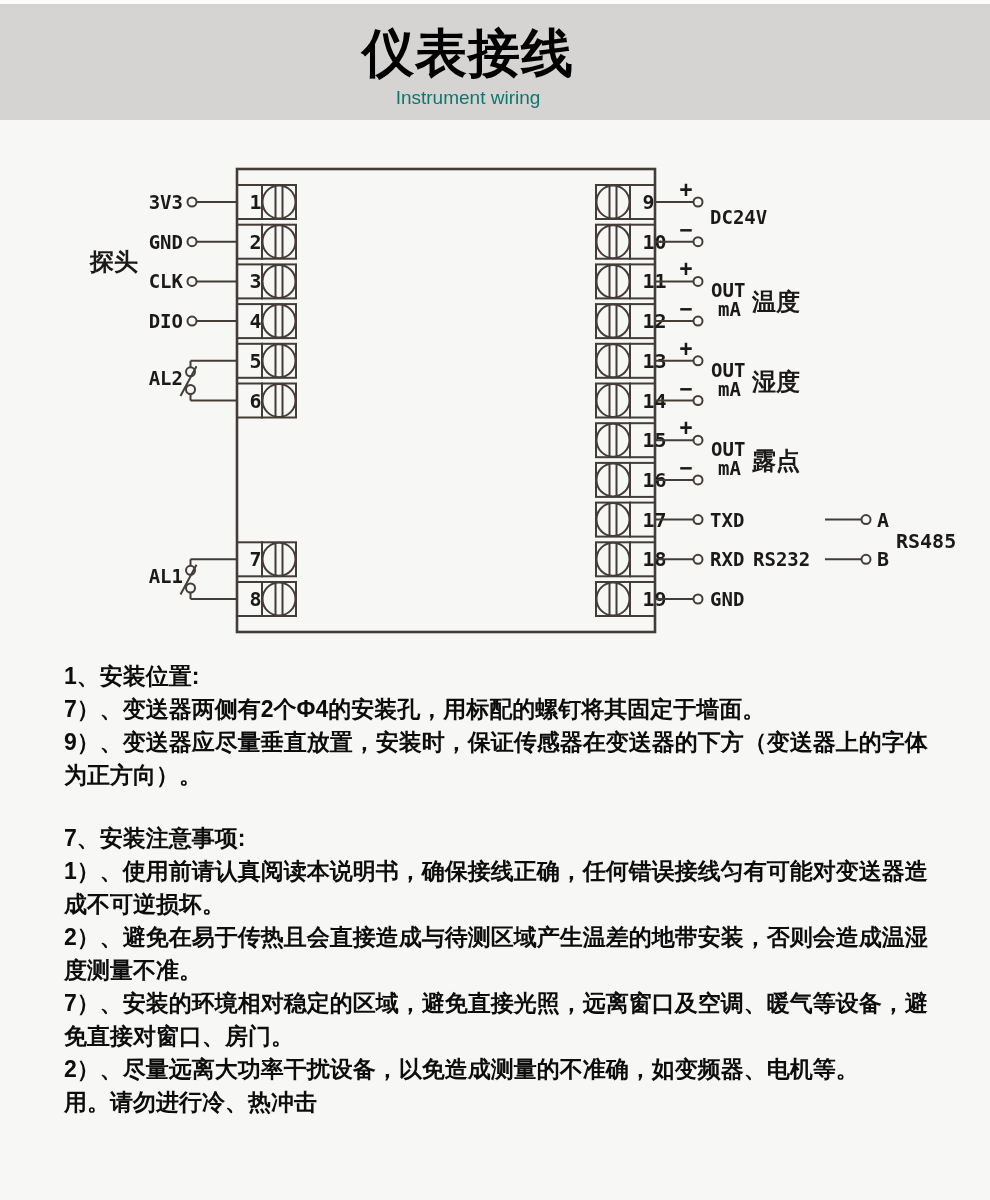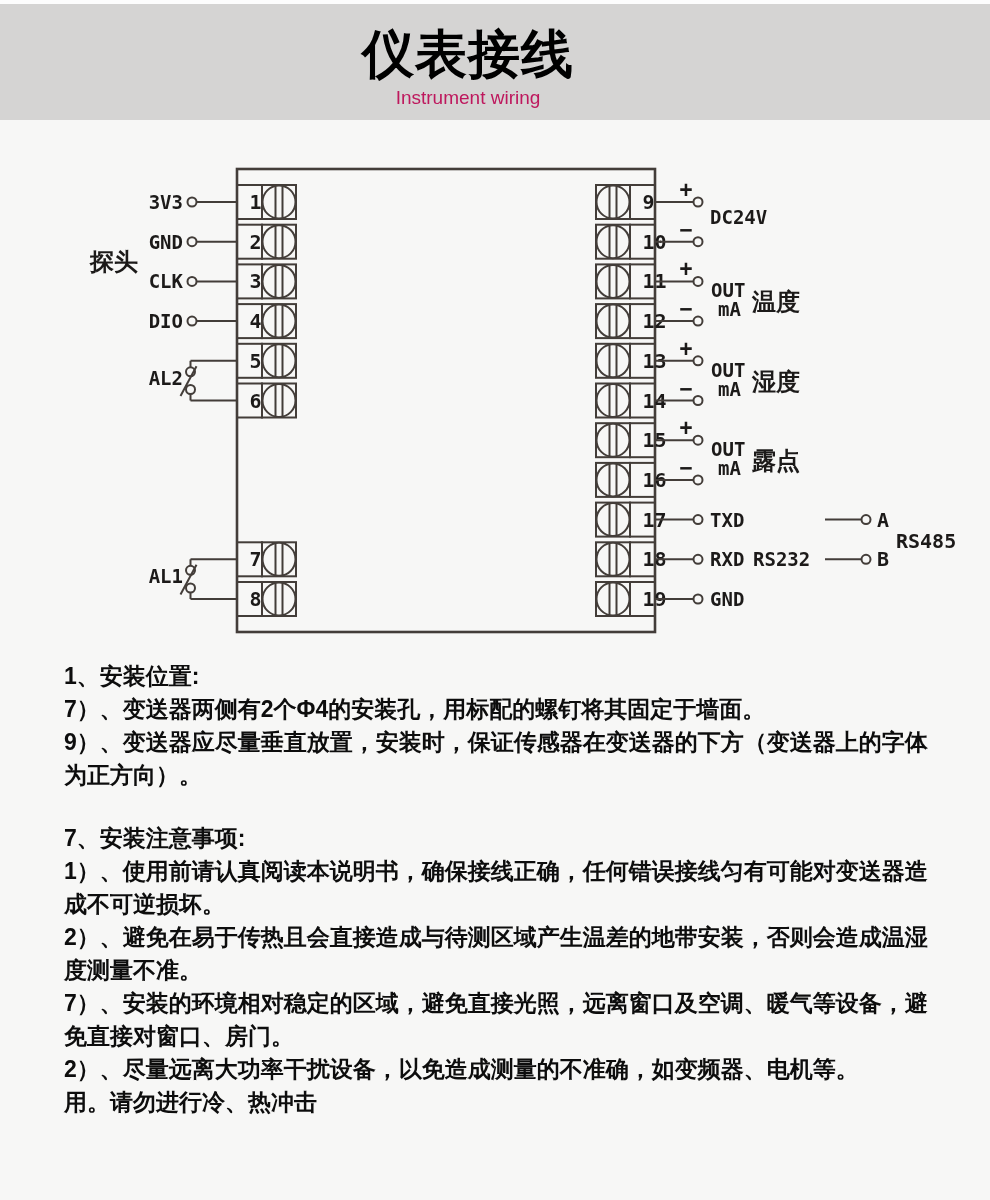--- a/index.html
+++ b/index.html
@@ -11,23 +11,24 @@
     overflow:hidden;
     font-family:"Liberation Sans", sans-serif;
     color:#111;
   }
   .top-strip{position:absolute;left:0;top:0;width:990px;height:4px;background:#fdfdfd;}
   .title-band{position:absolute;left:0;top:4px;width:990px;height:116px;background:#d5d4d3;}
   .title-wrap{position:absolute;left:0;top:24px;width:936px;text-align:center;}
   .page-title{
     font-size:52px;line-height:60px;font-weight:bold;color:#000;
     letter-spacing:1px;
+    font-family:Liberation Serif, serif;
   }
   .page-subtitle{
-    font-size:19px;line-height:22px;margin-top:3px;color:#be185d;font-weight:normal;
+    font-size:19px;line-height:22px;margin-top:3px;color:#0f766e;font-weight:normal;
   }
   .diagram-svg{position:absolute;left:0;top:0;width:990px;height:660px;}
   .instructions{
     position:absolute;left:64px;top:660px;width:930px;
     font-size:23px;line-height:33px;font-weight:600;color:#0d0d0d;
   }
   .instr-section2{margin-top:30px;}
   .instr-line{white-space:nowrap;}
 </style>
 </head>

